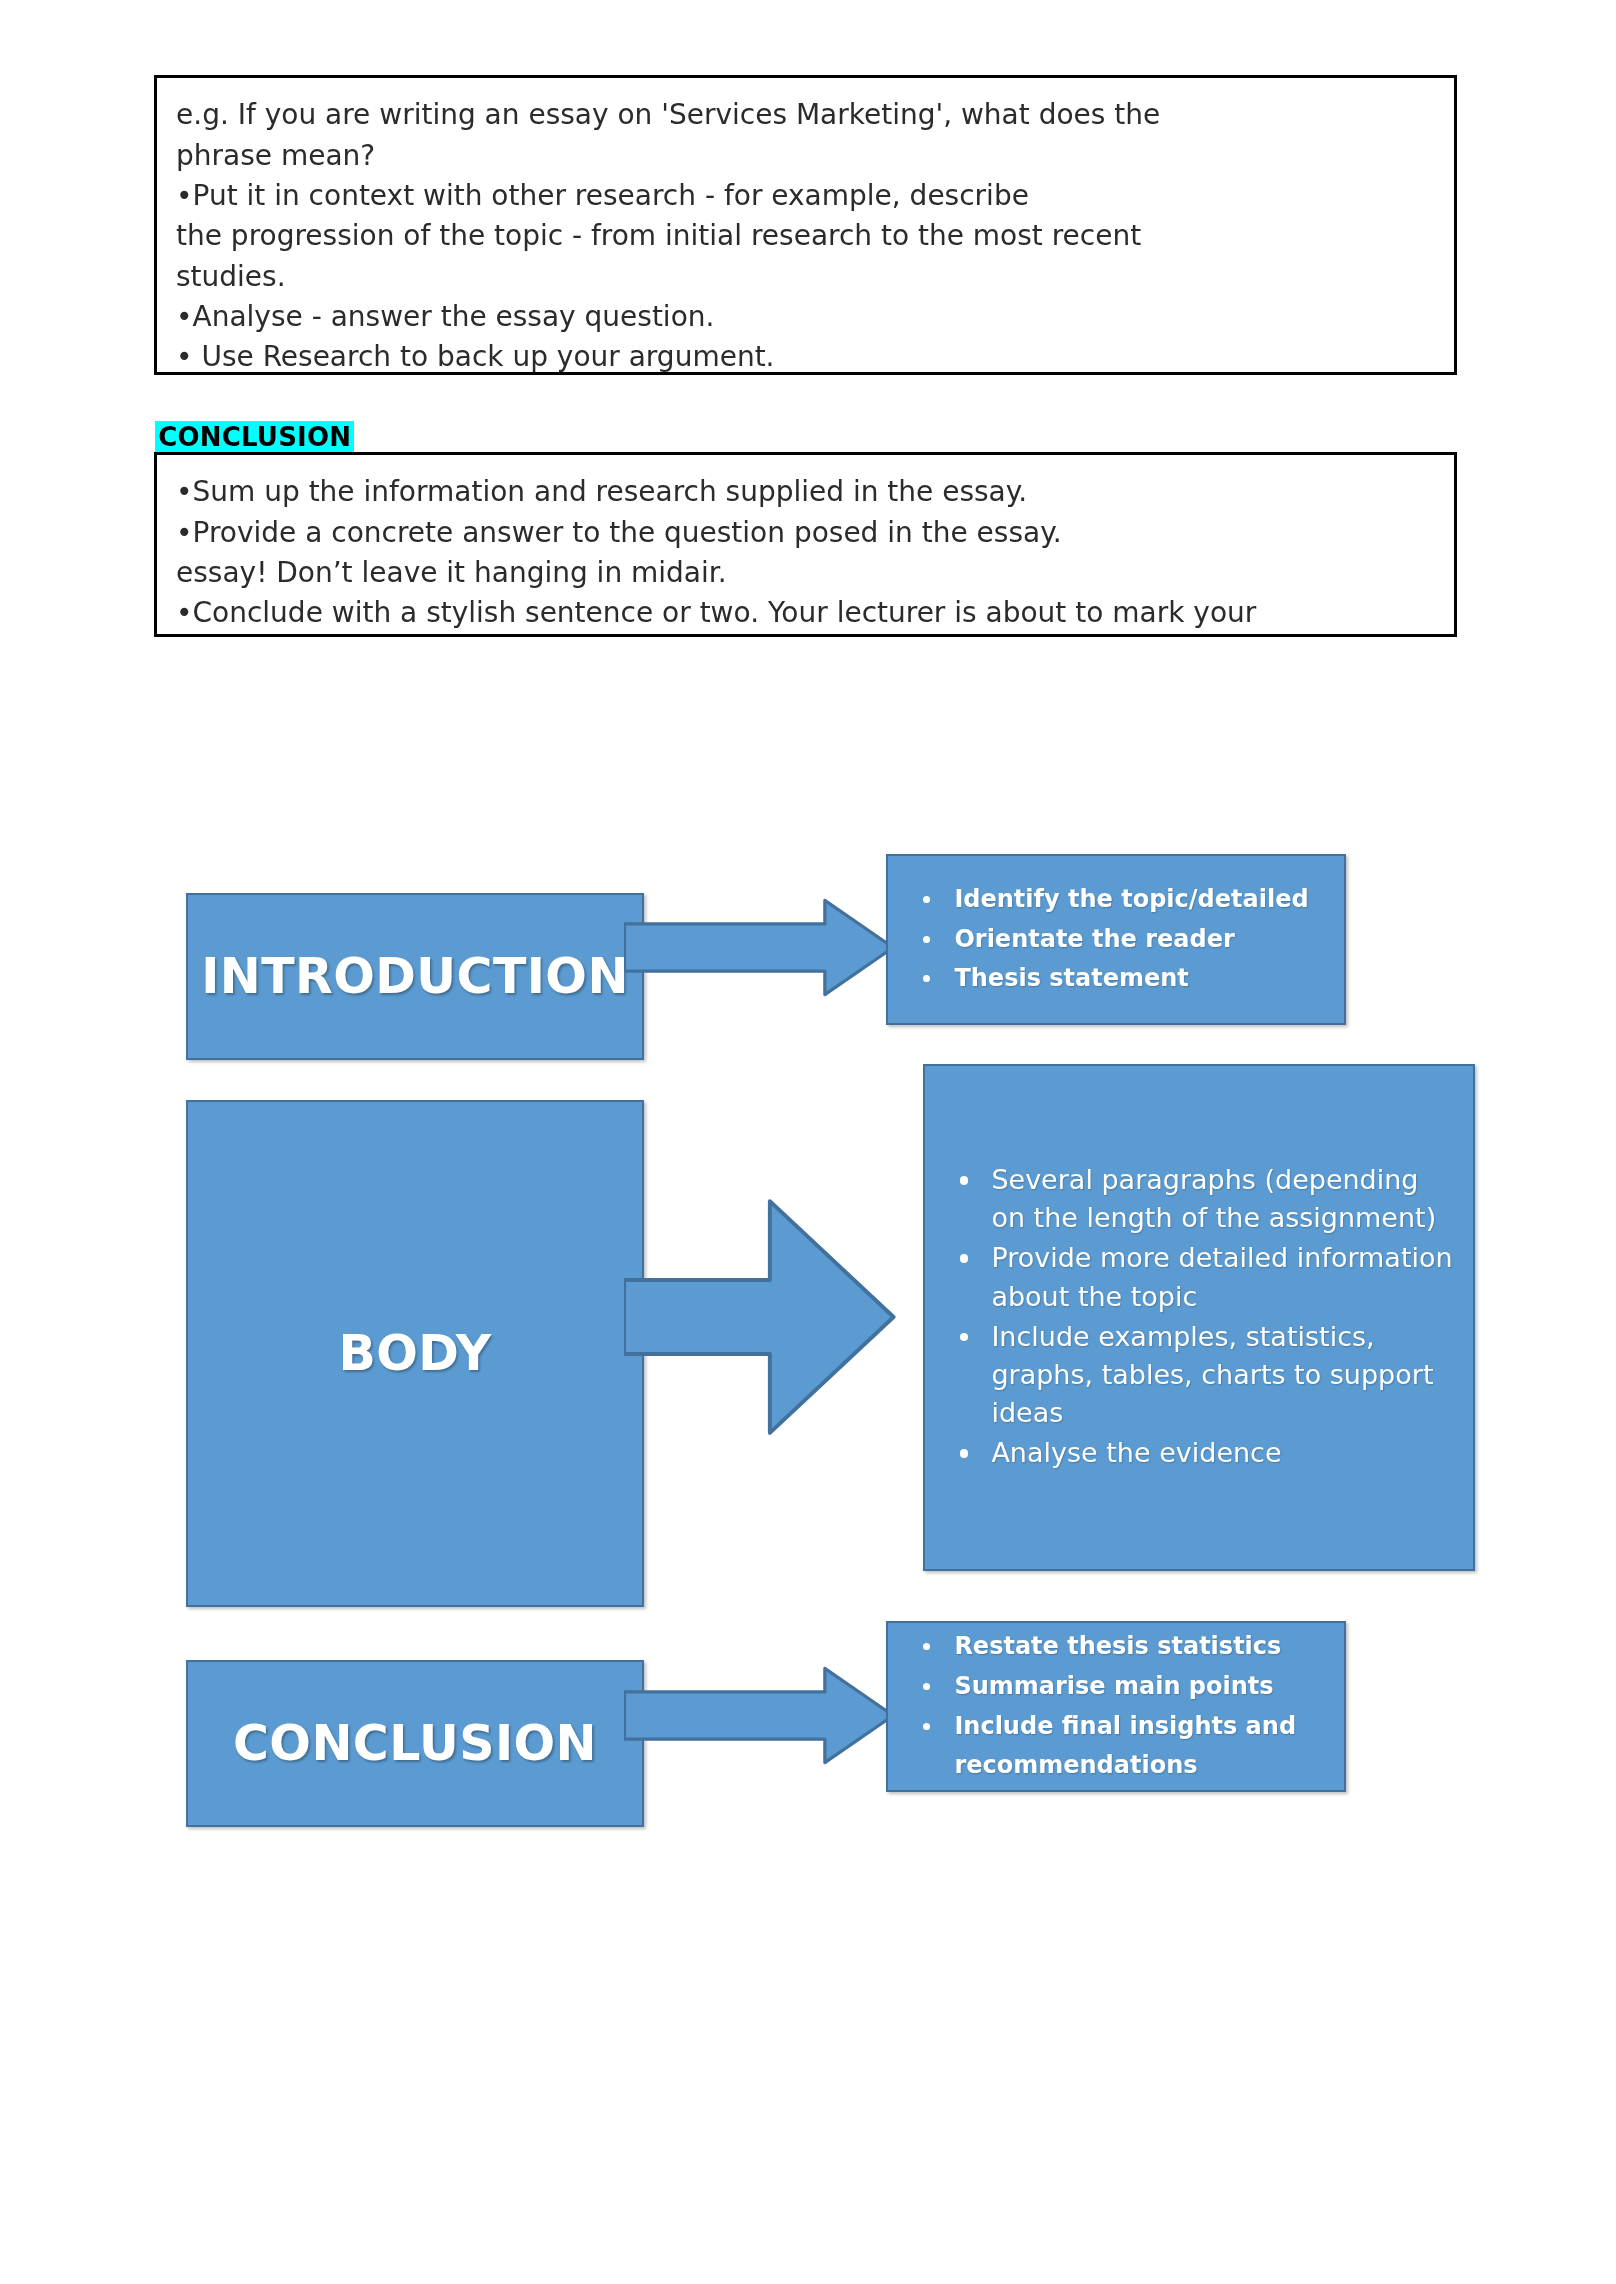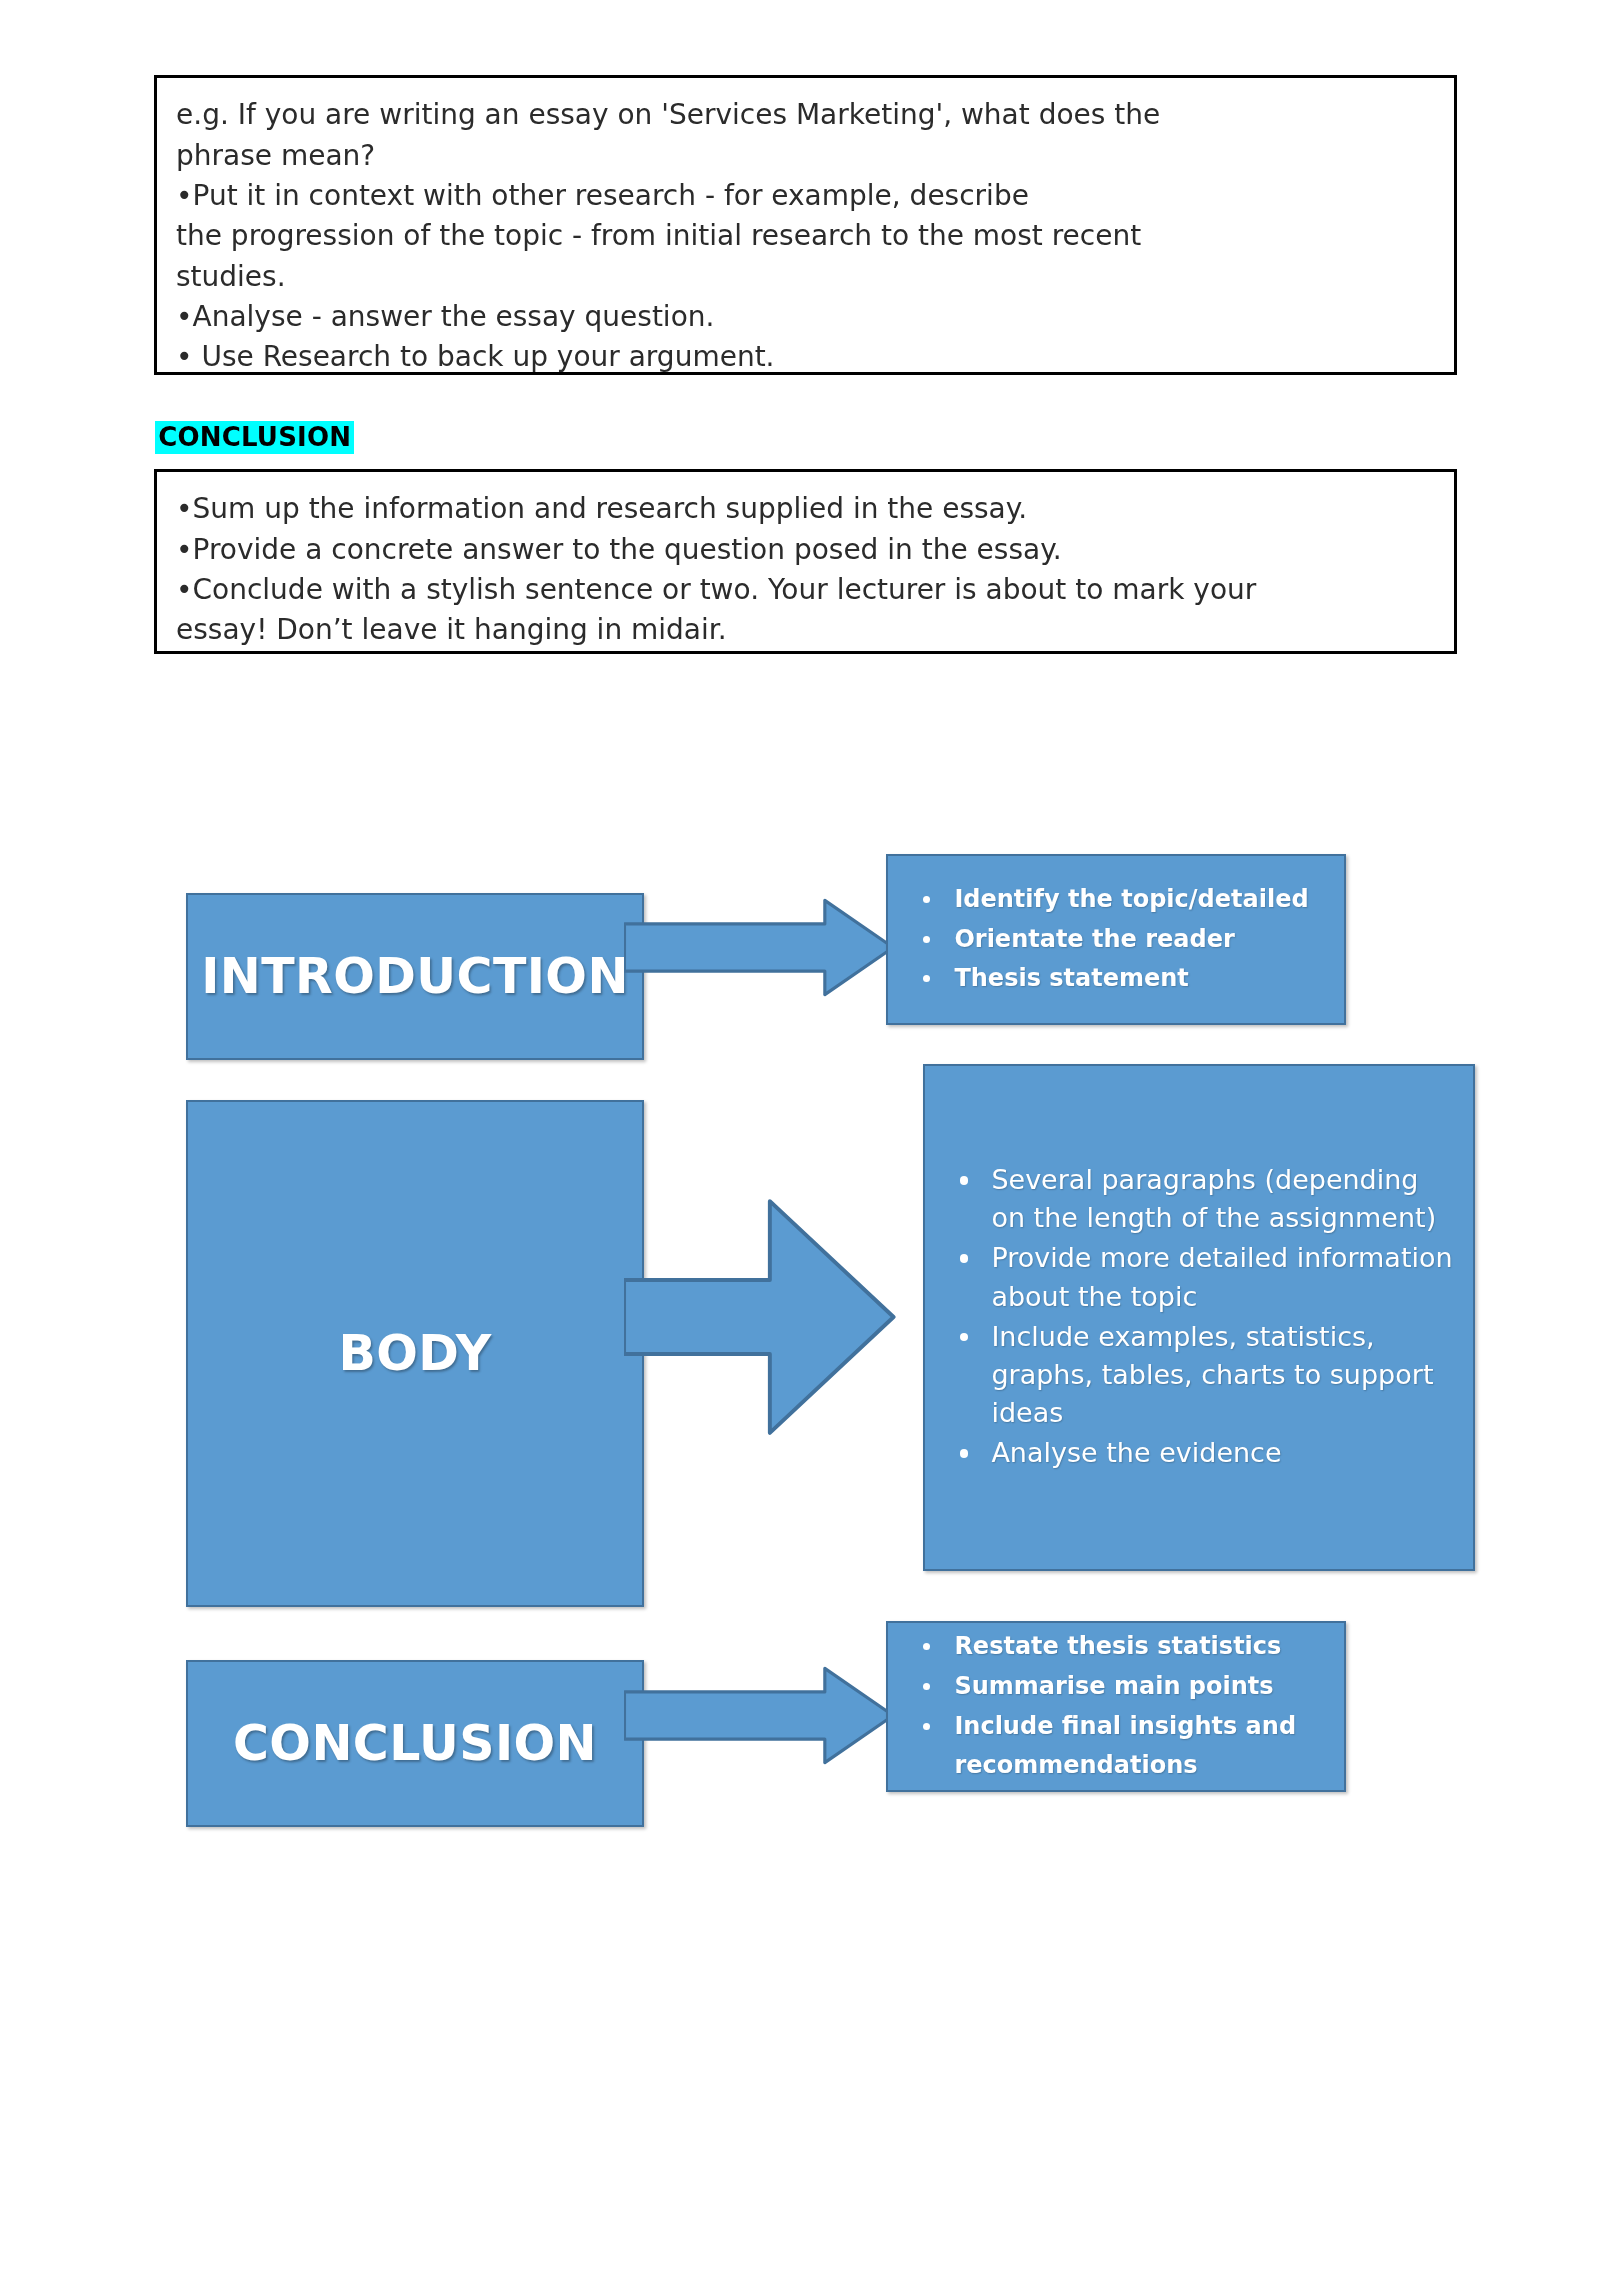--- a/index.html
+++ b/index.html
@@ -145,26 +145,26 @@
       <div class="tb-line">•Put it in context with other research - for example, describe</div>
       <div class="tb-line">the progression of the topic - from initial research to the most recent</div>
       <div class="tb-line">studies.</div>
       <div class="tb-line">•Analyse - answer the essay question.</div>
       <div class="tb-line">• Use Research to back up your argument.</div>
     </div>
   </div>
 
   <div class="hl-heading" style="left:155px; top:421px;">CONCLUSION</div>
 
-  <div class="textbox" style="left:154px; top:469px; width:1303px; height:185px;">
+  <div class="textbox" style="left:154px; top:452px; width:1303px; height:185px;">
     <div class="tb-inner">
       <div class="tb-line">•Sum up the information and research supplied in the essay.</div>
       <div class="tb-line">•Provide a concrete answer to the question posed in the essay.</div>
+      <div class="tb-line">essay! Don’t leave it hanging in midair.</div>
       <div class="tb-line">•Conclude with a stylish sentence or two. Your lecturer is about to mark your</div>
-      <div class="tb-line">essay! Don’t leave it hanging in midair.</div>
     </div>
   </div>
 
   <div class="diagram">
 
     <div class="dbox dbox-label" style="left:186px; top:857px; width:458px; height:167px;">
       <span>INTRODUCTION</span>
     </div>
 
     <svg class="arrow-svg" style="left:624px; top:898px;" width="272" height="99" viewBox="0 0 345 126">

